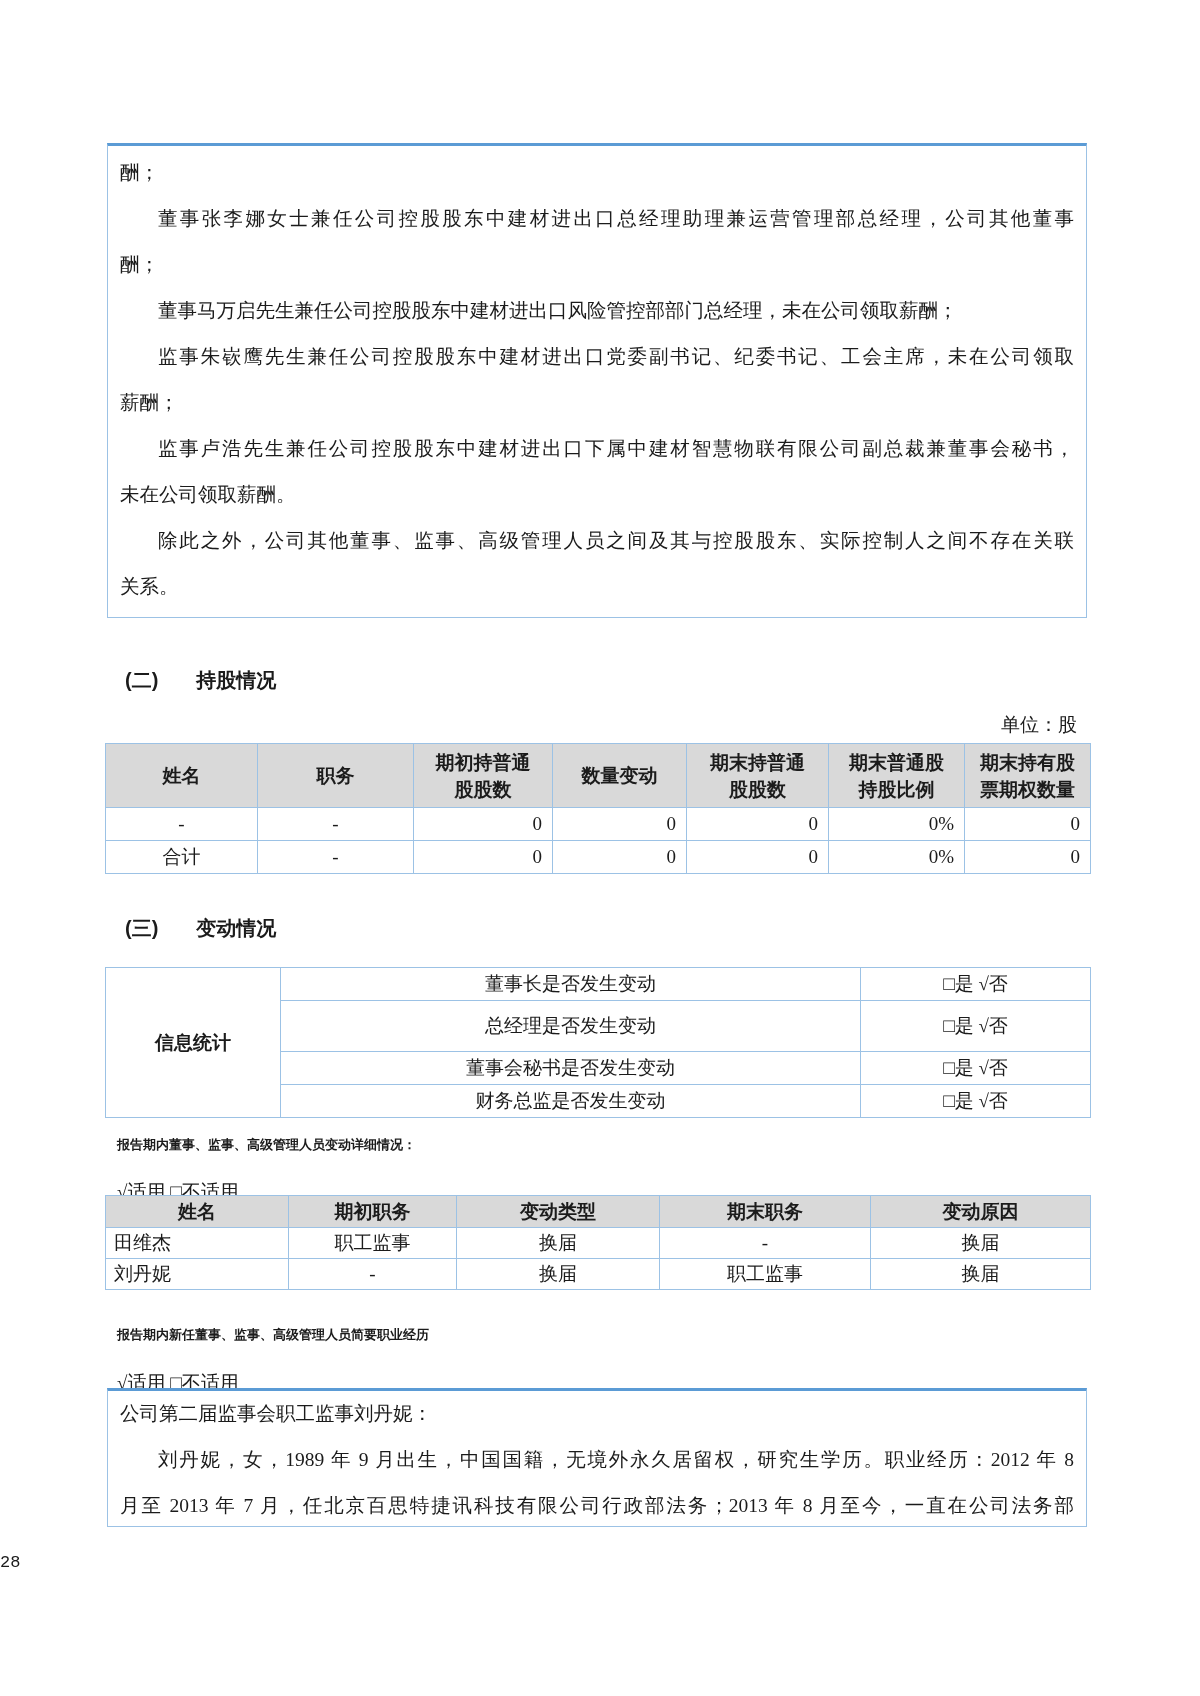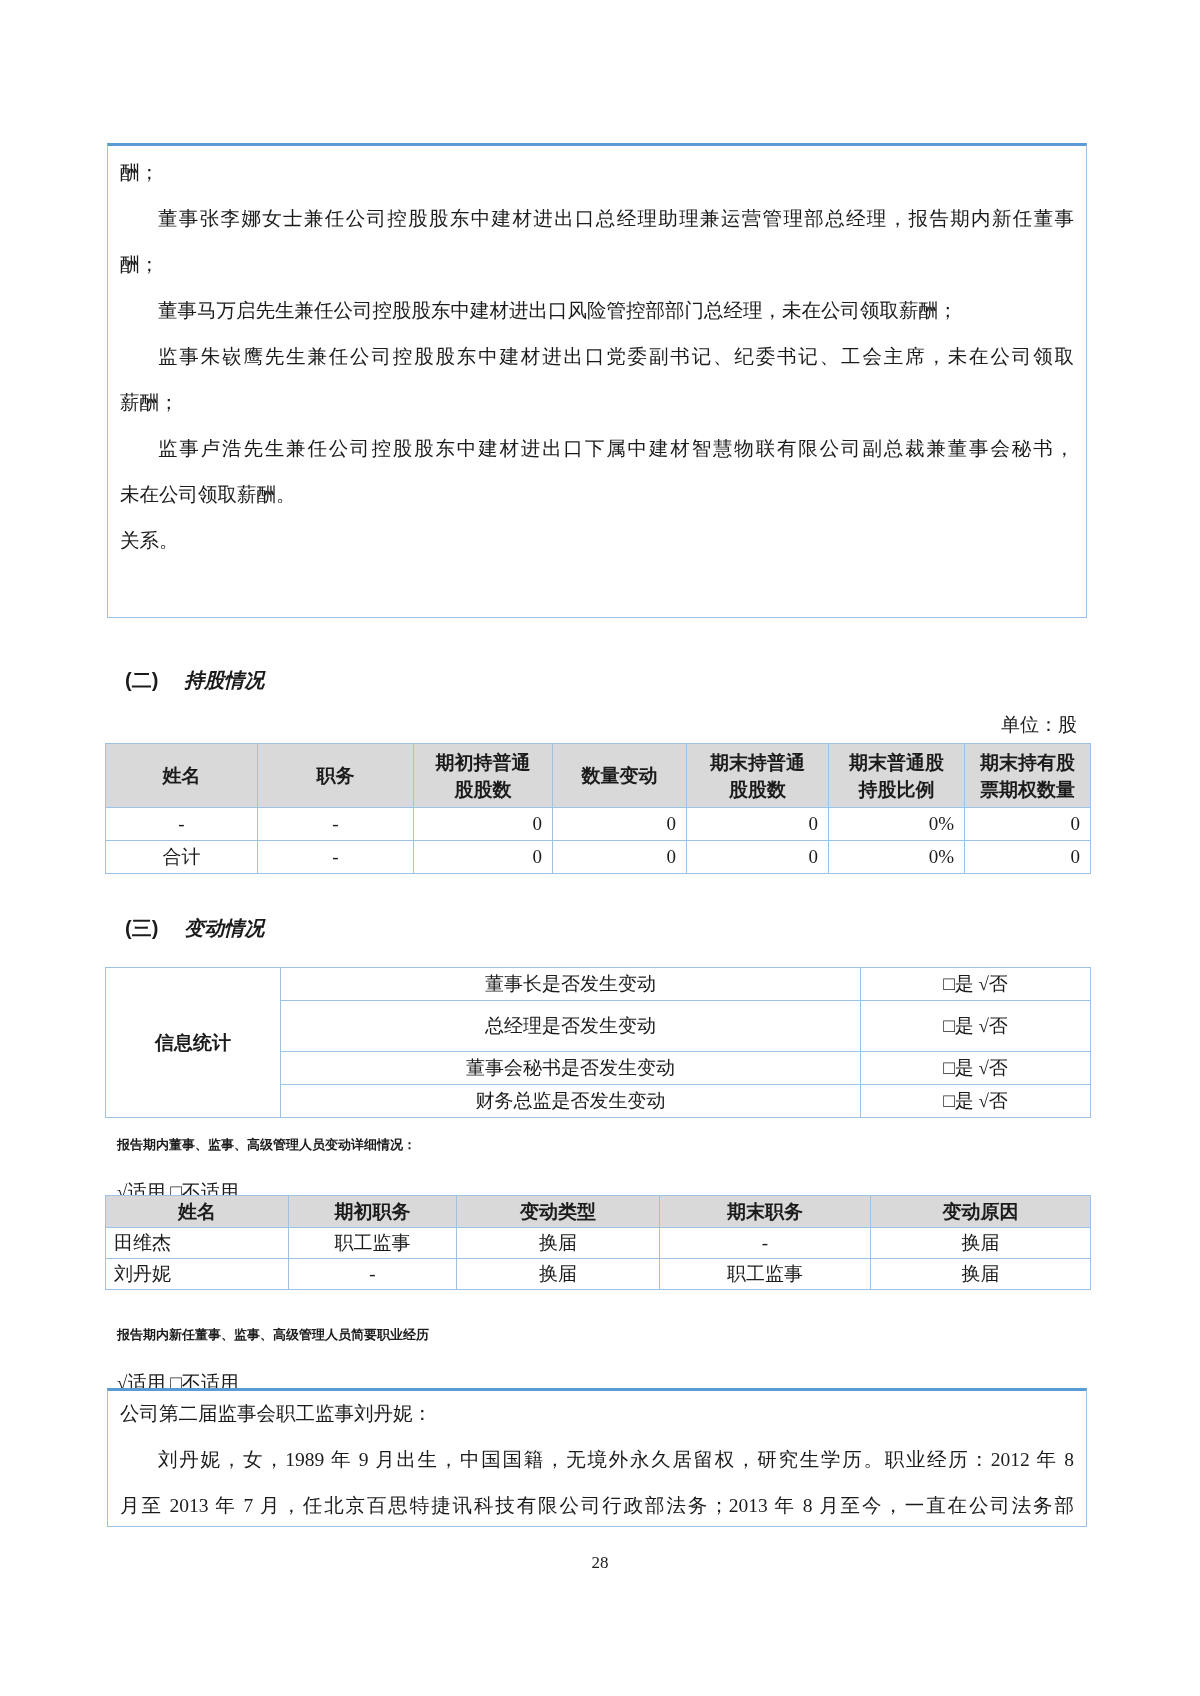--- a/index.html
+++ b/index.html
@@ -23,21 +23,21 @@
   .box-line.indent { padding-left:50px; }
   .box-line.fill {
     white-space:normal; text-align:justify; text-align-last:justify;
   }
 
   
   .sec-heading {
     font-family:"Liberation Sans", sans-serif; font-weight:bold;
     font-size:20px; line-height:28px;
   }
-  .sec-title { margin-left:26px;font-style:italic; }
+  .sec-title { margin-left:38px; }
   .para-heading {
     font-family:"Liberation Sans", sans-serif; font-weight:bold;
     font-size:13px; line-height:26px;
   }
   .check-line { font-size:19px; line-height:24px;margin-top:16px; }
   .unit { font-size:19px; line-height:22px; }
 
   
   table.tbl {
     border-collapse:collapse; table-layout:fixed;
@@ -59,27 +59,28 @@
   }
   td.hei { font-family:"Liberation Sans", sans-serif; }
 
   .pageno { font-size:17px; line-height:22px; }
 </style>
 </head>
 <body>
 
 <div class="box pt abs" style="left:107px; top:143px; width:980px; height:475px;">
   <div class="box-line">酬；</div>
-  <div class="box-line indent fill">董事张李娜女士兼任公司控股股东中建材进出口总经理助理兼运营管理部总经理，报告期内新任董事</div>
+  <div class="box-line indent fill">董事张李娜女士兼任公司控股股东中建材进出口总经理助理兼运营管理部总经理，公司其他董事</div>
   <div class="box-line">酬；</div>
   <div class="box-line indent">董事马万启先生兼任公司控股股东中建材进出口风险管控部部门总经理，未在公司领取薪酬；</div>
   <div class="box-line indent fill">监事朱嵚鹰先生兼任公司控股股东中建材进出口党委副书记、纪委书记、工会主席，未在公司领取</div>
   <div class="box-line">薪酬；</div>
   <div class="box-line indent fill">监事卢浩先生兼任公司控股股东中建材进出口下属中建材智慧物联有限公司副总裁兼董事会秘书，</div>
   <div class="box-line">未在公司领取薪酬。</div>
+  <div class="box-line indent fill">除此之外，公司其他董事、监事、高级管理人员之间及其与控股股东、实际控制人之间不存在关联</div>
   <div class="box-line">关系。</div>
 </div>
 
 <div class="sec-heading abs" style="left:125px; top:666px;">
   <span>(二)</span><span class="sec-title">持股情况</span>
 </div>
 
 <div class="unit abs" style="top:714px; right:123px;">单位：股</div>
 
 <table class="tbl abs" style="left:105px; top:743px; width:985px;">
@@ -196,13 +197,13 @@
 
 <div class="para-heading abs" style="left:117px; top:1322px;">报告期内新任董事、监事、高级管理人员简要职业经历</div>
 <div class="check-line abs" style="left:117px; top:1355px;">√适用 □不适用</div>
 
 <div class="box abs" style="left:107px; top:1388px; width:980px; height:139px;">
   <div class="box-line">公司第二届监事会职工监事刘丹妮：</div>
   <div class="box-line indent fill">刘丹妮，女，1989 年 9 月出生，中国国籍，无境外永久居留权，研究生学历。职业经历：2012 年 8</div>
   <div class="box-line fill">月至 2013 年 7 月，任北京百思特捷讯科技有限公司行政部法务；2013 年 8 月至今，一直在公司法务部</div>
 </div>
 
-<div class="pageno abs" style="left:0; right:0; top:1552px; text-align:center;">28</div>
+<div class="pageno abs" style="left:0; right:0; top:1552px; text-align:left;font-family:Liberation Mono, monospace;">28</div>
 
 </body></html>

